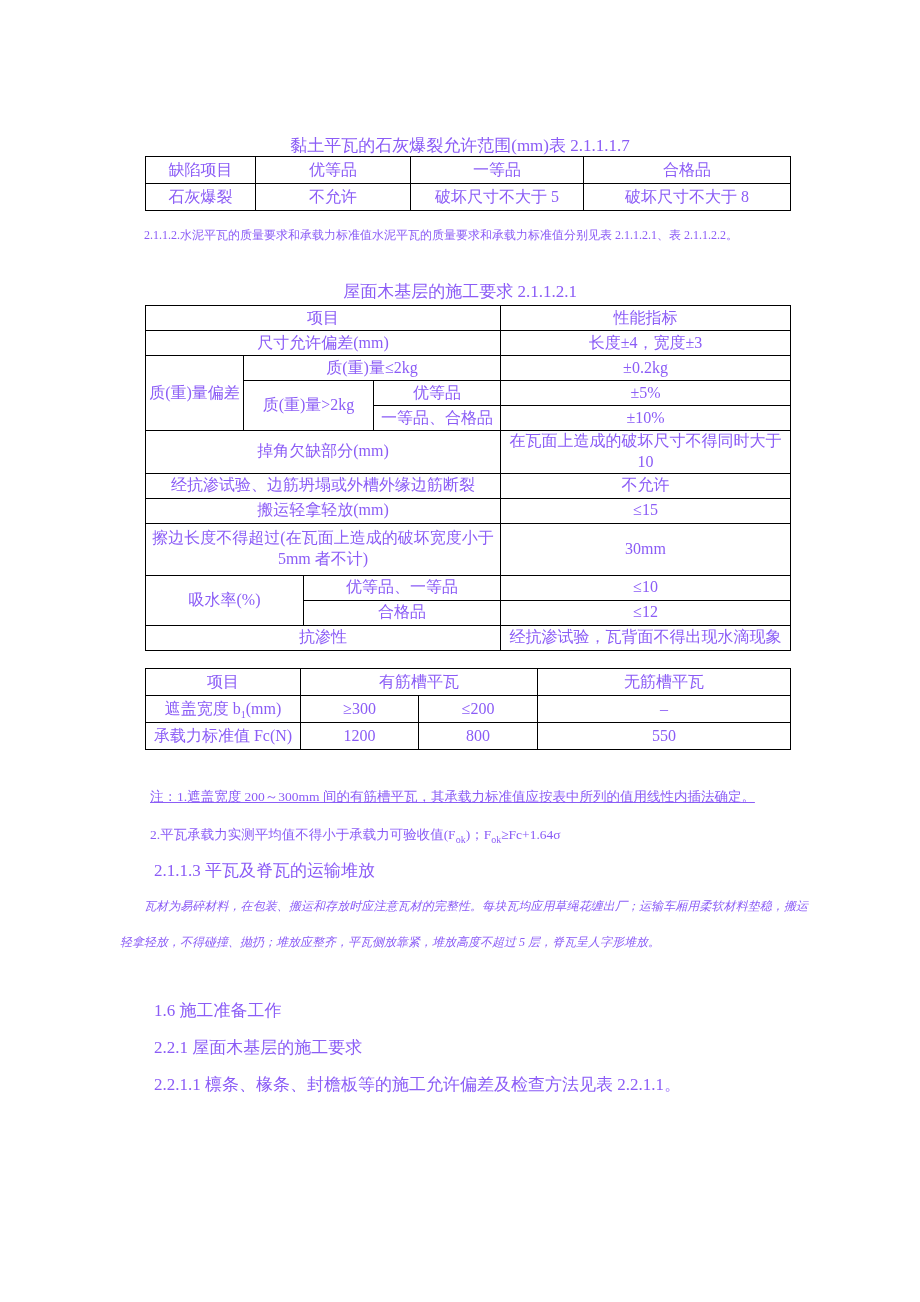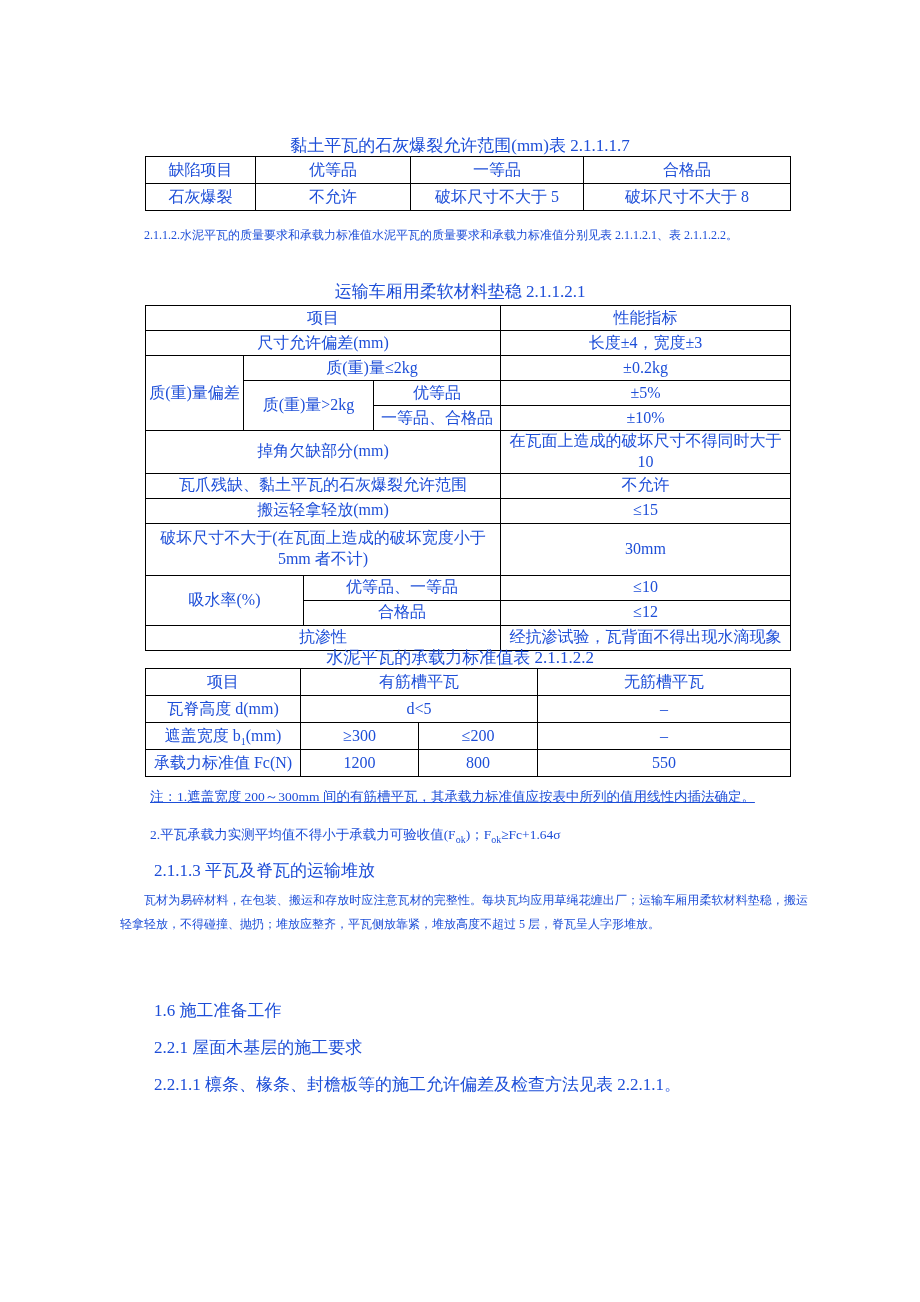--- a/index.html
+++ b/index.html
@@ -2,21 +2,21 @@
 <html><head>
 <meta charset="utf-8">
 <style>
   * { box-sizing: border-box; }
   html, body { margin: 0; padding: 0; background: #ffffff; }
   .page {
     position: relative;
     width: 920px;
     height: 1302px;
     background: #ffffff;
-    color: #1d4ed8;
+    color: #8b5cf6;
     font-family: "Liberation Serif", "DejaVu Serif", serif;
     overflow: hidden;
     border-radius: 12px;
   }
   .abs { position: absolute; }
   .tbl-title {
     left: 117px;
     width: 686px;
     text-align: center;
     font-size: 17px;
@@ -41,21 +41,21 @@
   tr.r2 { height: 52px; }
   tr.r3 { height: 27px; }
   .para {
     left: 120px;
     width: 688px;
     font-size: 12px;
     text-align: justify;
     text-indent: 2em;
   }
   .lh34 { line-height: 34px; }
-  .lh36 { line-height: 24px; }
+  .lh36 { line-height: 36px; font-style: italic; }
   .heading {
     left: 154px;
     font-size: 17px;
     line-height: 22px;
     white-space: nowrap;
   }
   .note {
     left: 150px;
     width: 660px;
     font-size: 13.5px;
@@ -89,21 +89,21 @@
       <td>石灰爆裂</td>
       <td>不允许</td>
       <td>破坏尺寸不大于 5</td>
       <td>破坏尺寸不大于 8</td>
     </tr>
   </tbody>
     </table>
 
   <div class="abs para lh34" style="top:218px;">2.1.1.2.水泥平瓦的质量要求和承载力标准值水泥平瓦的质量要求和承载力标准值分别见表 2.1.1.2.1、表 2.1.1.2.2。</div>
 
-  <div class="abs tbl-title" style="top:282px;">运输车厢用柔软材料垫稳 2.1.1.2.1</div>
+  <div class="abs tbl-title" style="top:282px;">屋面木基层的施工要求 2.1.1.2.1</div>
 
   <table class="doc abs" style="top:305px; left:145px;">
     <colgroup>
         <col style="width:98px">
         <col style="width:60px">
         <col style="width:70px">
         <col style="width:127px">
         <col style="width:290px">
       </colgroup>
     <tbody>
@@ -127,68 +127,62 @@
     </tr>
     <tr class="r1">
       <td>一等品、合格品</td>
       <td>±10%</td>
     </tr>
     <tr class="r1">
       <td colspan="4">掉角欠缺部分(mm)</td>
       <td>在瓦面上造成的破坏尺寸不得同时大于 10</td>
     </tr>
     <tr class="r1">
-      <td colspan="4">瓦爪残缺、黏土平瓦的石灰爆裂允许范围</td>
+      <td colspan="4">经抗渗试验、边筋坍塌或外槽外缘边筋断裂</td>
       <td>不允许</td>
     </tr>
     <tr class="r1">
       <td colspan="4">搬运轻拿轻放(mm)</td>
       <td>≤15</td>
     </tr>
     <tr class="r2">
-      <td colspan="4">破坏尺寸不大于(在瓦面上造成的破坏宽度小于 5mm 者不计)</td>
+      <td colspan="4">擦边长度不得超过(在瓦面上造成的破坏宽度小于 5mm 者不计)</td>
       <td>30mm</td>
     </tr>
     <tr class="r1">
       <td colspan="2" rowspan="2">吸水率(%)</td>
       <td colspan="2">优等品、一等品</td>
       <td>≤10</td>
     </tr>
     <tr class="r1">
       <td colspan="2">合格品</td>
       <td>≤12</td>
     </tr>
     <tr class="r1">
       <td colspan="4">抗渗性</td>
       <td>经抗渗试验，瓦背面不得出现水滴现象</td>
     </tr>
   </tbody>
     </table>
 
-  <div class="abs tbl-title" style="top:648px;">水泥平瓦的承载力标准值表 2.1.1.2.2</div>
 
   <table class="doc abs" style="top:668px; left:145px;">
     <colgroup>
         <col style="width:155px">
         <col style="width:118px">
         <col style="width:119px">
         <col style="width:253px">
       </colgroup>
     <tbody>
         <tr class="r3">
       <td>项目</td>
       <td colspan="2">有筋槽平瓦</td>
       <td>无筋槽平瓦</td>
     </tr>
     <tr class="r3">
-      <td>瓦脊高度 d(mm)</td>
-      <td colspan="2">d&lt;5</td>
-      <td>–</td>
-    </tr>
-    <tr class="r3">
       <td><span>遮盖宽度 b</span><sub>1</sub><span>(mm)</span></td>
       <td>≥300</td>
       <td>≤200</td>
       <td>–</td>
     </tr>
     <tr class="r3">
       <td>承载力标准值 Fc(N)</td>
       <td>1200</td>
       <td>800</td>
       <td>550</td>

